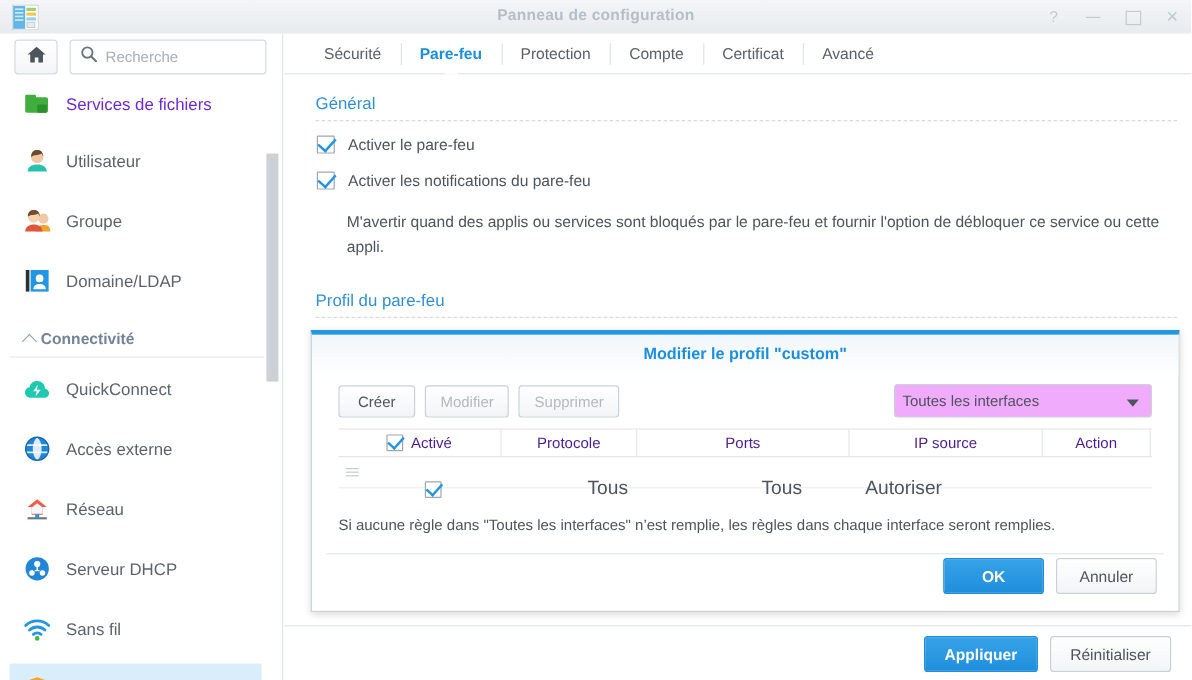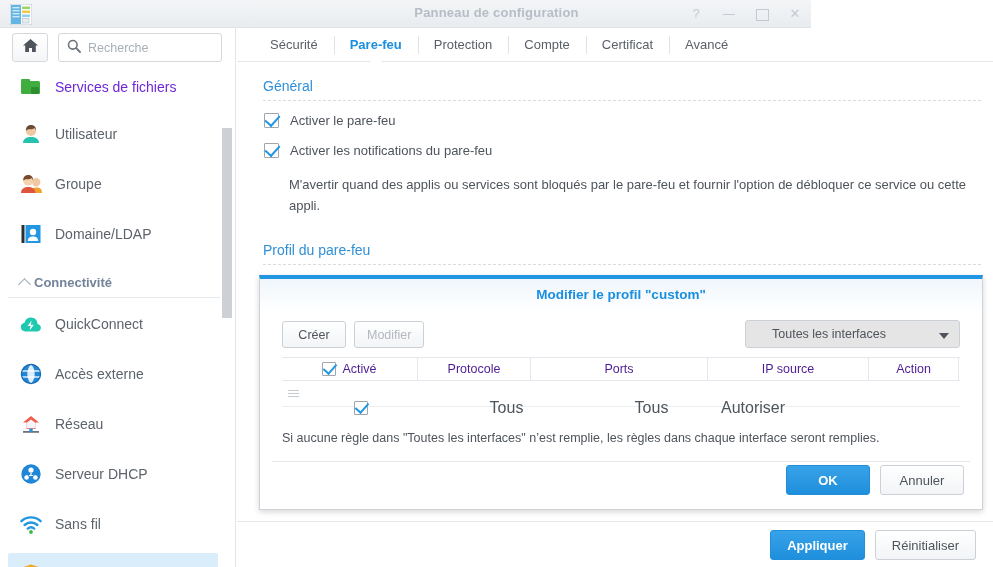--- a/index.html
+++ b/index.html
@@ -11,21 +11,21 @@
   }
   #app {
     position: relative;
     width: 993px; height: 567px;
     background: #ffffff;
     overflow: hidden;
   }
 
   
   .titlebar {
-    position: absolute; left: 0; top: 0; width: 811px; height: 28px;
+    position: absolute; left: 0; top: 0; width: 993px; height: 28px;
     background: linear-gradient(to bottom, #f3f5f7 0%, #e9ecef 100%);
     border-bottom: 1px solid #dfe3e8;
   }
   .app-icon {
     position: absolute; left: 10px; top: 4px; width: 22px; height: 21px;
   }
   .title-text {
     position: absolute; left: 0; top: 5px; width: 993px;
     text-align: center;
     font-size: 13px; font-weight: bold; color: #b7bdc6;
@@ -196,22 +196,22 @@
     background: linear-gradient(to bottom,#ffffff,#f2f4f6);
     border: 1px solid #ccd1d7; border-radius: 3px;
     font-size: 12.5px; color: #4e545b;
     font-family: "Liberation Sans", sans-serif;
     cursor: pointer;
   }
   .dlg-btn.disabled { color: #b4b9bf; }
   .toolbar { position: absolute; left: 22px; top: 42px; display: flex; gap: 8px; }
   .ifsel {
     position: absolute; right: 22px; top: 41px; width: 215px; height: 28px;
-    background: #e5e5e5; border: 1px solid #ccd1d7; border-radius: 3px;
-    display: flex; align-items: center; padding: 0 26px;
+    background: #f0abfc; border: 1px solid #ccd1d7; border-radius: 3px;
+    display: flex; align-items: center; padding: 0 6px;
     font-size: 12.5px; color: #4e545b; cursor: pointer;
   }
   .caret {
     position: absolute; right: 10px; top: 12px;
     width: 0; height: 0;
     border-left: 5px solid transparent; border-right: 5px solid transparent;
     border-top: 6px solid #4e545b;
   }
 
   .grid {
@@ -494,20 +494,21 @@
     <div class="sec-rule" style="left:26px; top:236px; width:718px;"></div>
 
   </div>
 
   <div class="dialog">
     <div class="dlg-head">Modifier le profil "custom"</div>
 
     <div class="toolbar">
       <button class="dlg-btn">Créer</button>
       <button class="dlg-btn disabled">Modifier</button>
+      <button class="dlg-btn disabled">Supprimer</button>
     </div>
 
     <div class="ifsel">
       <span>Toutes les interfaces</span>
       <span class="caret"></span>
     </div>
 
     <div class="grid">
       <div class="grid-head">
         <div class="gh cb-head" style="width:136px;">

